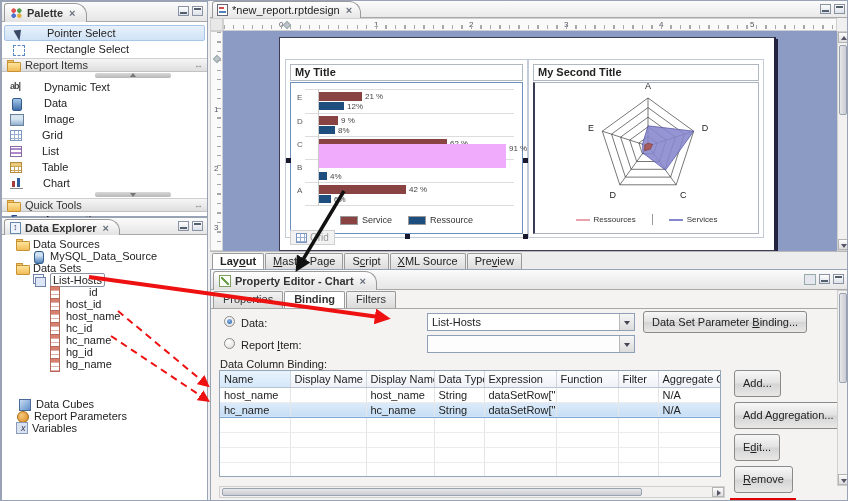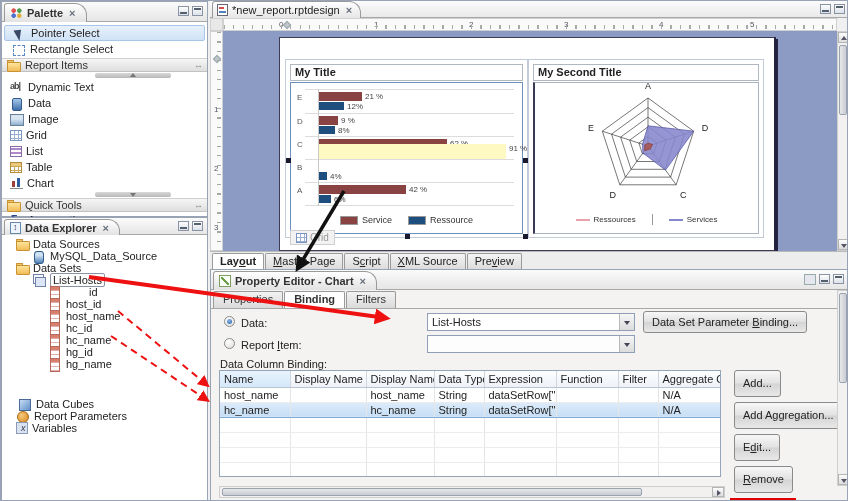--- a/index.html
+++ b/index.html
@@ -43,21 +43,21 @@
   .ic-reportfile{width:11px;height:12px;background:#fff;border:1px solid #667;}
   .ic-reportfile::before{content:"";position:absolute;left:1px;top:2px;width:5px;height:2px;background:#d05050;}
   .ic-reportfile::after{content:"";position:absolute;left:1px;top:6px;width:7px;height:2px;background:#5080c0;}
   .ic-palette{width:13px;height:12px;background:radial-gradient(circle at 28% 30%,#e05050 0 2px,transparent 2.5px),radial-gradient(circle at 72% 30%,#50a050 0 2px,transparent 2.5px),radial-gradient(circle at 28% 72%,#5070d0 0 2px,transparent 2.5px),radial-gradient(circle at 72% 72%,#e0b040 0 2px,transparent 2.5px);}
   .ic-dataexplorer{width:11px;height:12px;background:#eef4fc;border:1px solid #6688aa;}
   .ic-dataexplorer::before{content:"\2195";position:absolute;left:2px;top:-1px;font-size:9px;color:#446;}
   .ic-propeditor{width:12px;height:12px;background:#fcfff8;border:1px solid #79a060;}
   .ic-propeditor::before{content:"";position:absolute;inset:1px;background:linear-gradient(45deg,transparent 42%,#6aa04a 42% 58%,transparent 58%);}
   .ic-sync{width:12px;height:11px;background:#e4e8ee;border:1px solid #9aa;}
   
-  .pal-row{display:flex;align-items:center;gap:4px;height:16px;padding:0 4px 0 8px;cursor:default;}
+  .pal-row{display:flex;align-items:center;gap:20px;height:16px;padding:0 4px 0 8px;cursor:default;}
   .pal-row.sel{background:#d9e7f8;border:1px solid #b2cde e;border-radius:2px;background:linear-gradient(#e8f1fb,#cfe2f6);border:1px solid #a8c6e8;}
   .sect-head{display:flex;align-items:center;gap:5px;height:14px;padding:0 4px 0 5px;background:linear-gradient(#f6f6f6,#dedede);border-top:1px solid #cfcfcf;border-bottom:1px solid #c2c2c2;color:#333;}
   .sect-head .spread{flex:1;}
   .sect-arr{color:#888;font-size:9px;}
   .scroll-strip{display:flex;justify-content:center;align-items:center;height:7px;}
   .scroll-strip .bar{width:76px;height:5px;background:linear-gradient(#d8d8d8,#b8b8b8);border-radius:2px;position:relative;}
   .scroll-strip .bar::after{content:"";position:absolute;left:50%;margin-left:-3px;border-left:3px solid transparent;border-right:3px solid transparent;}
   .scroll-strip.up .bar::after{top:0;border-bottom:4px solid #777;}
   .scroll-strip.down .bar::after{top:1px;border-top:4px solid #777;}
   
@@ -328,21 +328,21 @@
                   <span class="bval">8%</span>
                 </div>
                 <span class="cat" style="top: 57px;">C</span>
                 <div class="bar" style="top: 56px; height: 9px; width: 128px; background: rgb(138, 67, 67);">
                   <span class="bval">62 %</span>
                 </div>
                 <div class="bar" style="top: 66px; height: 8px; width: 25px; background: rgb(30, 78, 126);">
                   <span class="bval">12%</span>
                 </div>
                 <span class="cat" style="top: 80px;">B</span>
-                <div class="bar" style="top: 61px; height: 15px; width: 187px; background: #fef9c3;">
+                <div class="bar" style="top: 61px; height: 24px; width: 187px; background: #f0abfc;">
                   <span class="bval">91 %</span>
                 </div>
                 <div class="bar" style="top: 89px; height: 8px; width: 8px; background: rgb(30, 78, 126);">
                   <span class="bval">4%</span>
                 </div>
                 <span class="cat" style="top: 103px;">A</span>
                 <div class="bar" style="top: 102px; height: 9px; width: 87px; background: rgb(138, 67, 67);">
                   <span class="bval">42 %</span>
                 </div>
                 <div class="bar" style="top: 112px; height: 8px; width: 12px; background: rgb(30, 78, 126);">

